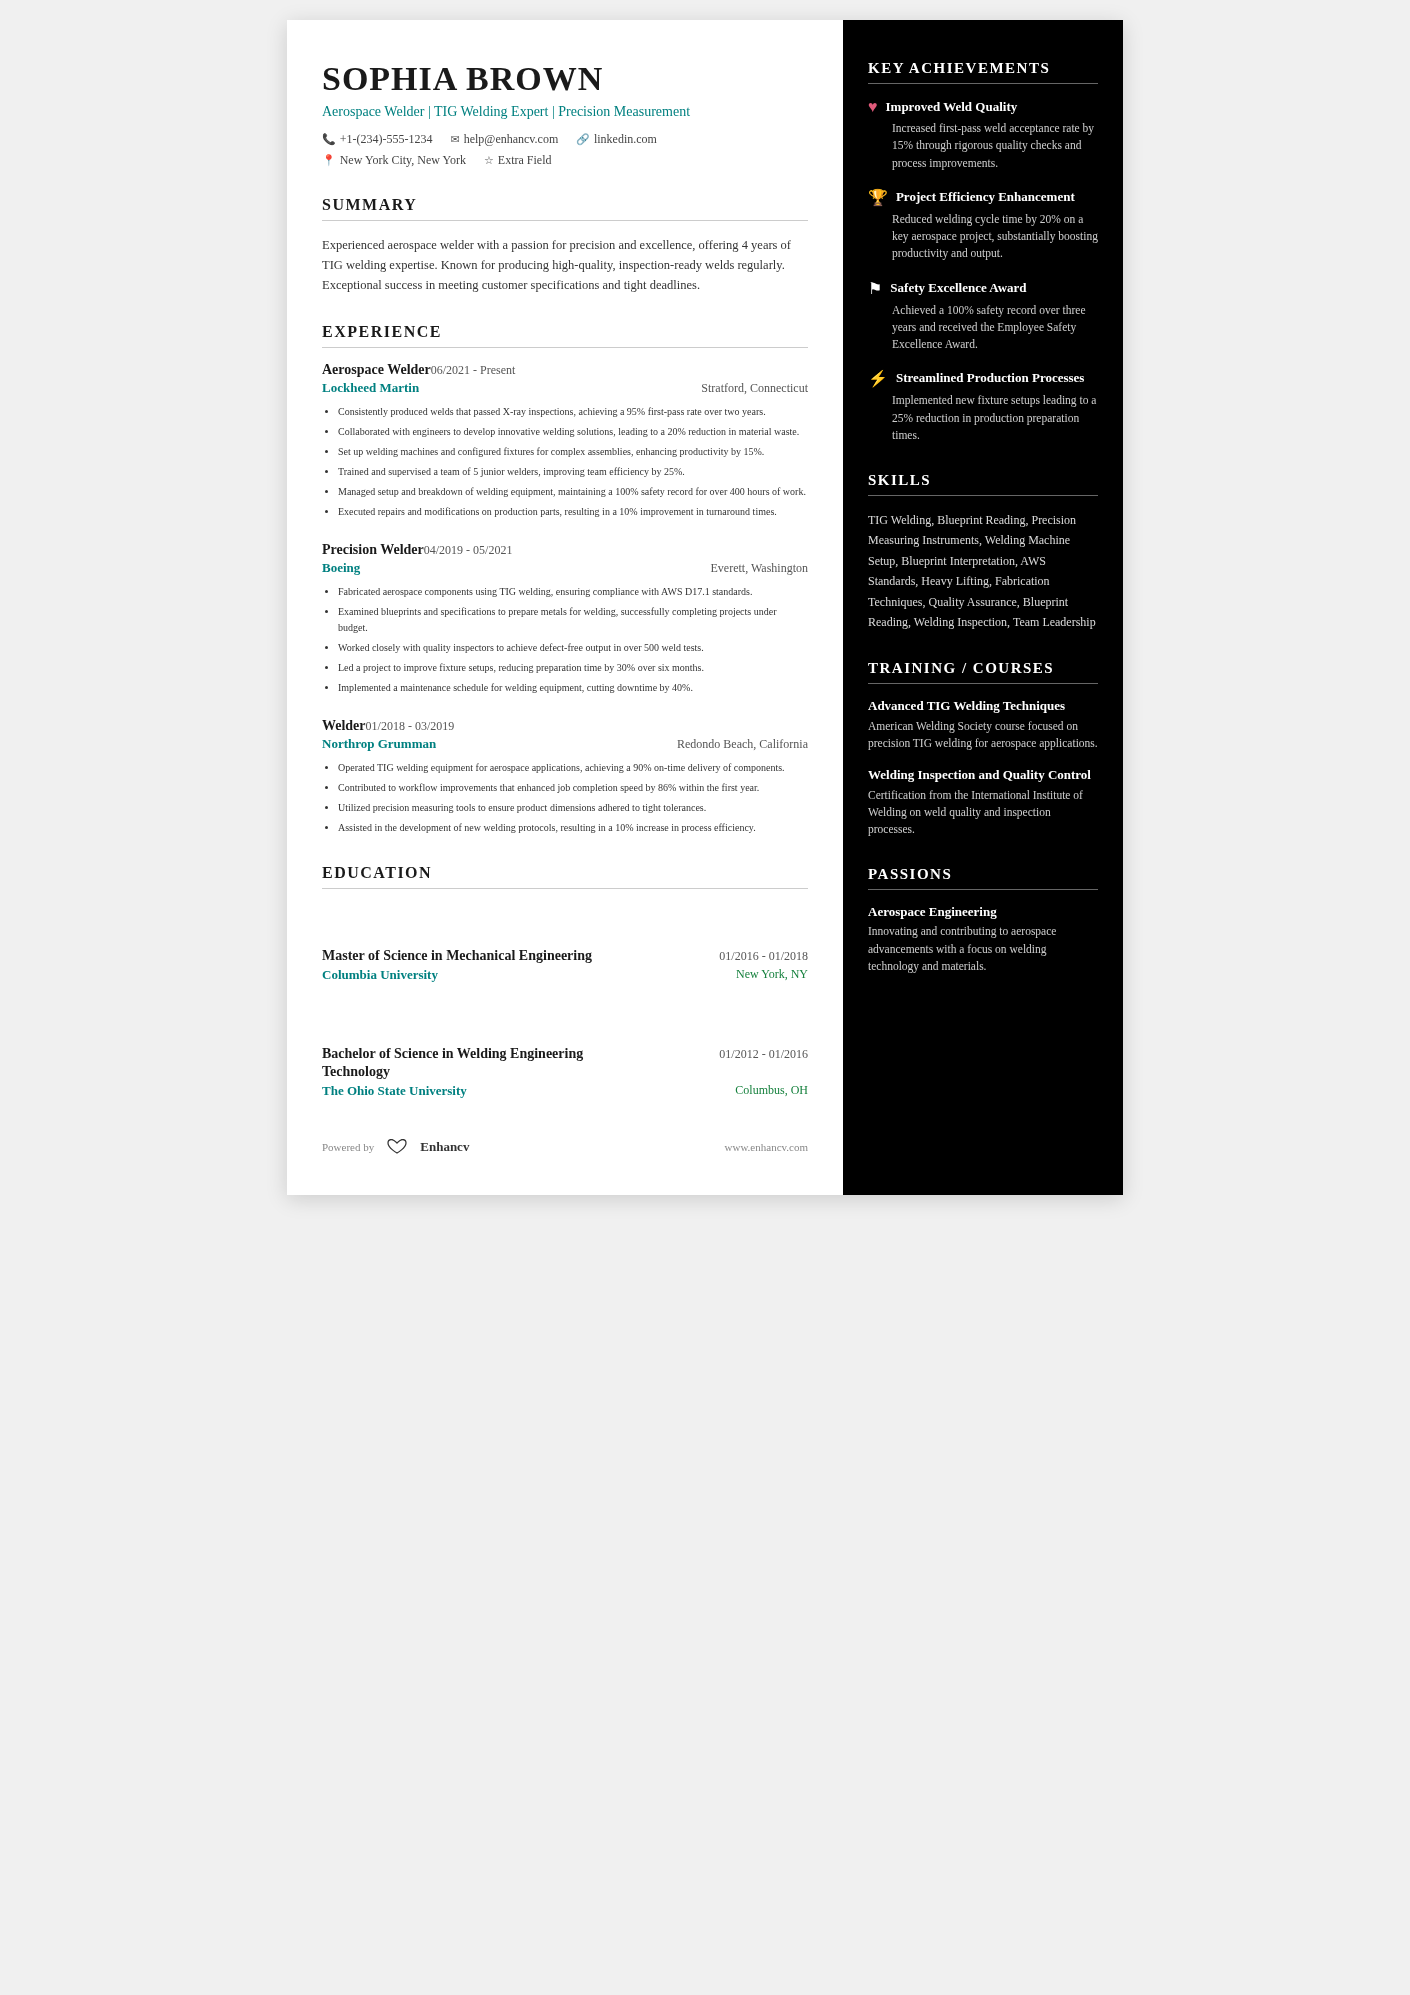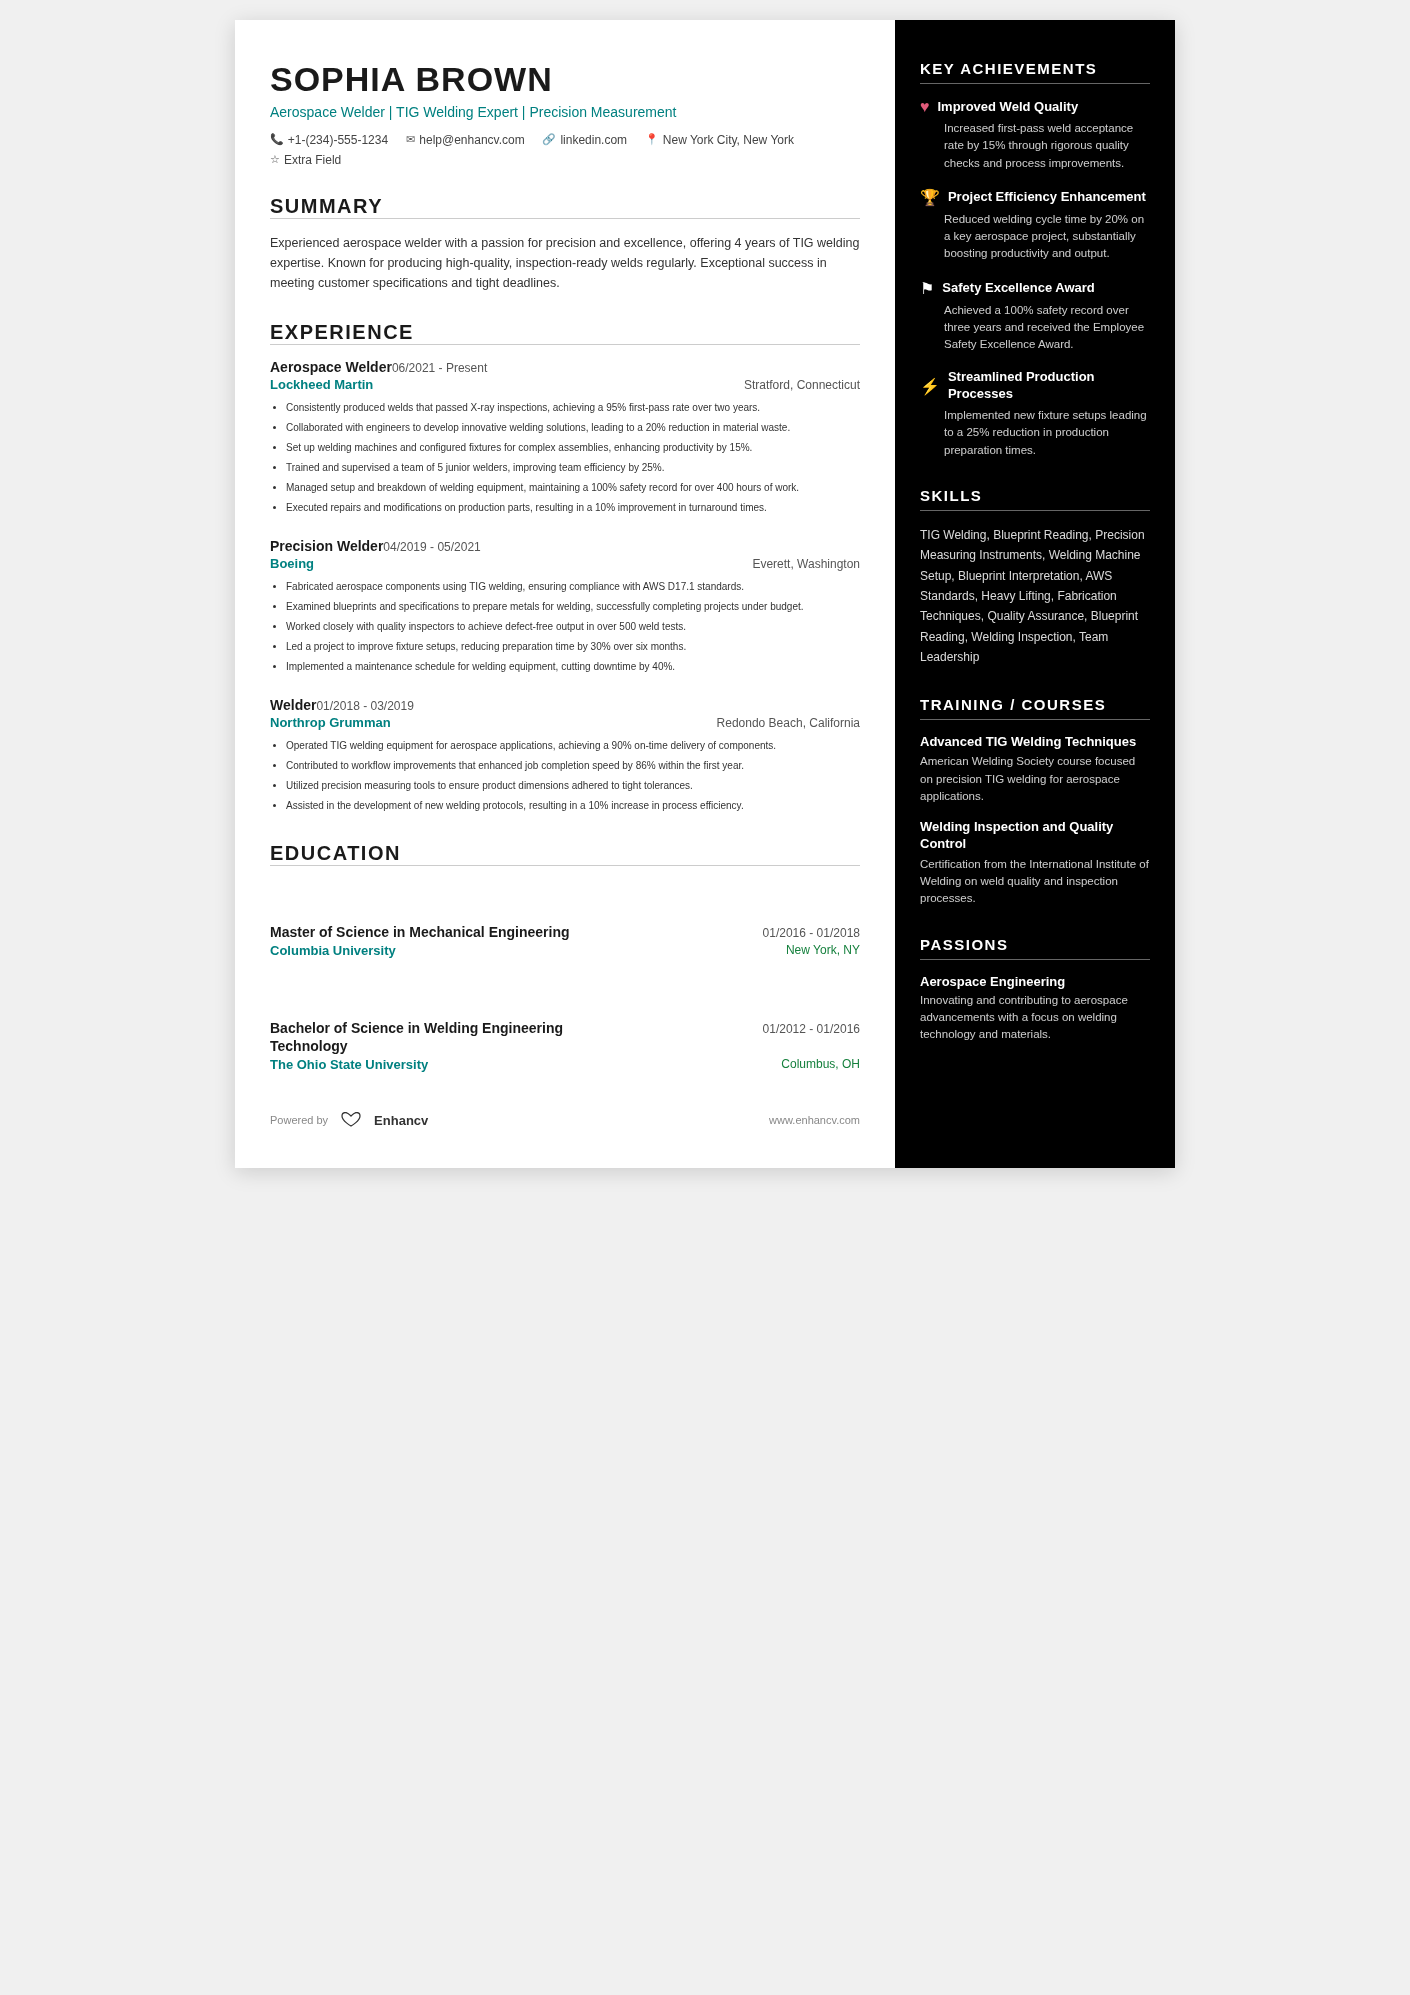--- a/index.html
+++ b/index.html
@@ -6,25 +6,26 @@
     body {
       font-family: 'Arial', sans-serif;
       background: #f0f0f0;
       display: flex;
       justify-content: center;
       align-items: flex-start;
       min-height: 100vh;
       padding: 20px;
     }
     .resume-wrapper {
-      width: 940px;
+      width: 836px;
       background: white;
       display: flex;
       flex-direction: row;
       box-shadow: 0 4px 20px rgba(0,0,0,0.15);
+      font-family: Liberation Serif, serif;
     }
     
     .left-col {
       flex: 1;
       padding: 40px 35px;
       background: #fff;
     }
     
     .header-name {
       font-size: 34px;
@@ -55,25 +56,26 @@
     }
     .contact-icon {
       color: #555;
       font-size: 11px;
     }
     
     .section {
       margin-top: 28px;
     }
     .section-title {
-      font-size: 20px;
+      font-size: 16px;
       font-weight: 800;
       color: #1a1a1a;
       text-transform: uppercase;
       letter-spacing: 1.5px;
+      padding-bottom: 6px;
       border-bottom: 1.5px solid #ccc;
       margin-bottom: 14px;
     }
     .summary-text {
       font-size: 12.5px;
       color: #333;
       line-height: 1.6;
     }
     
     .exp-item {

